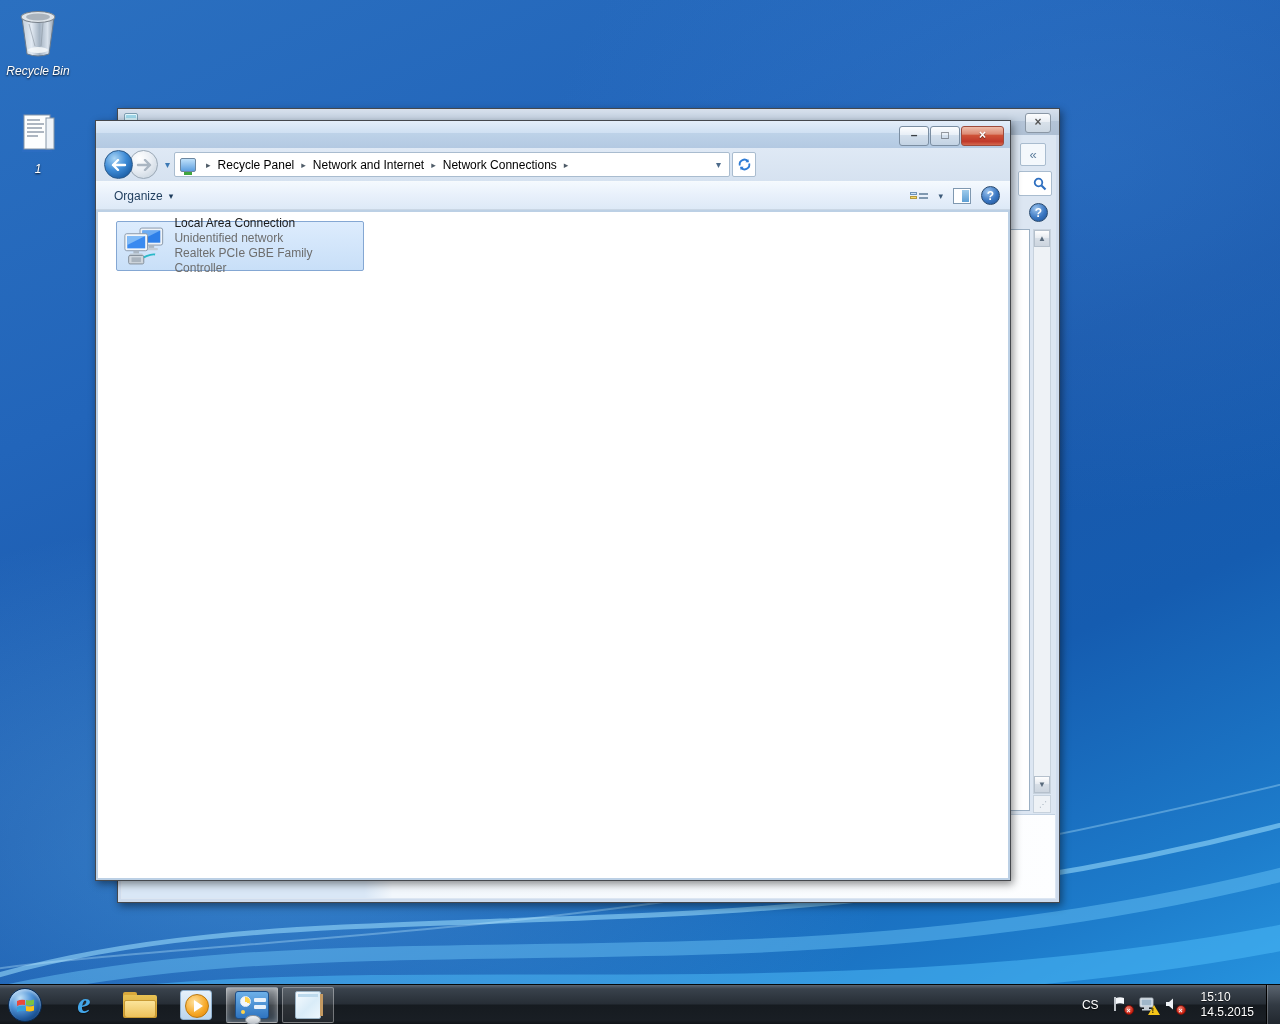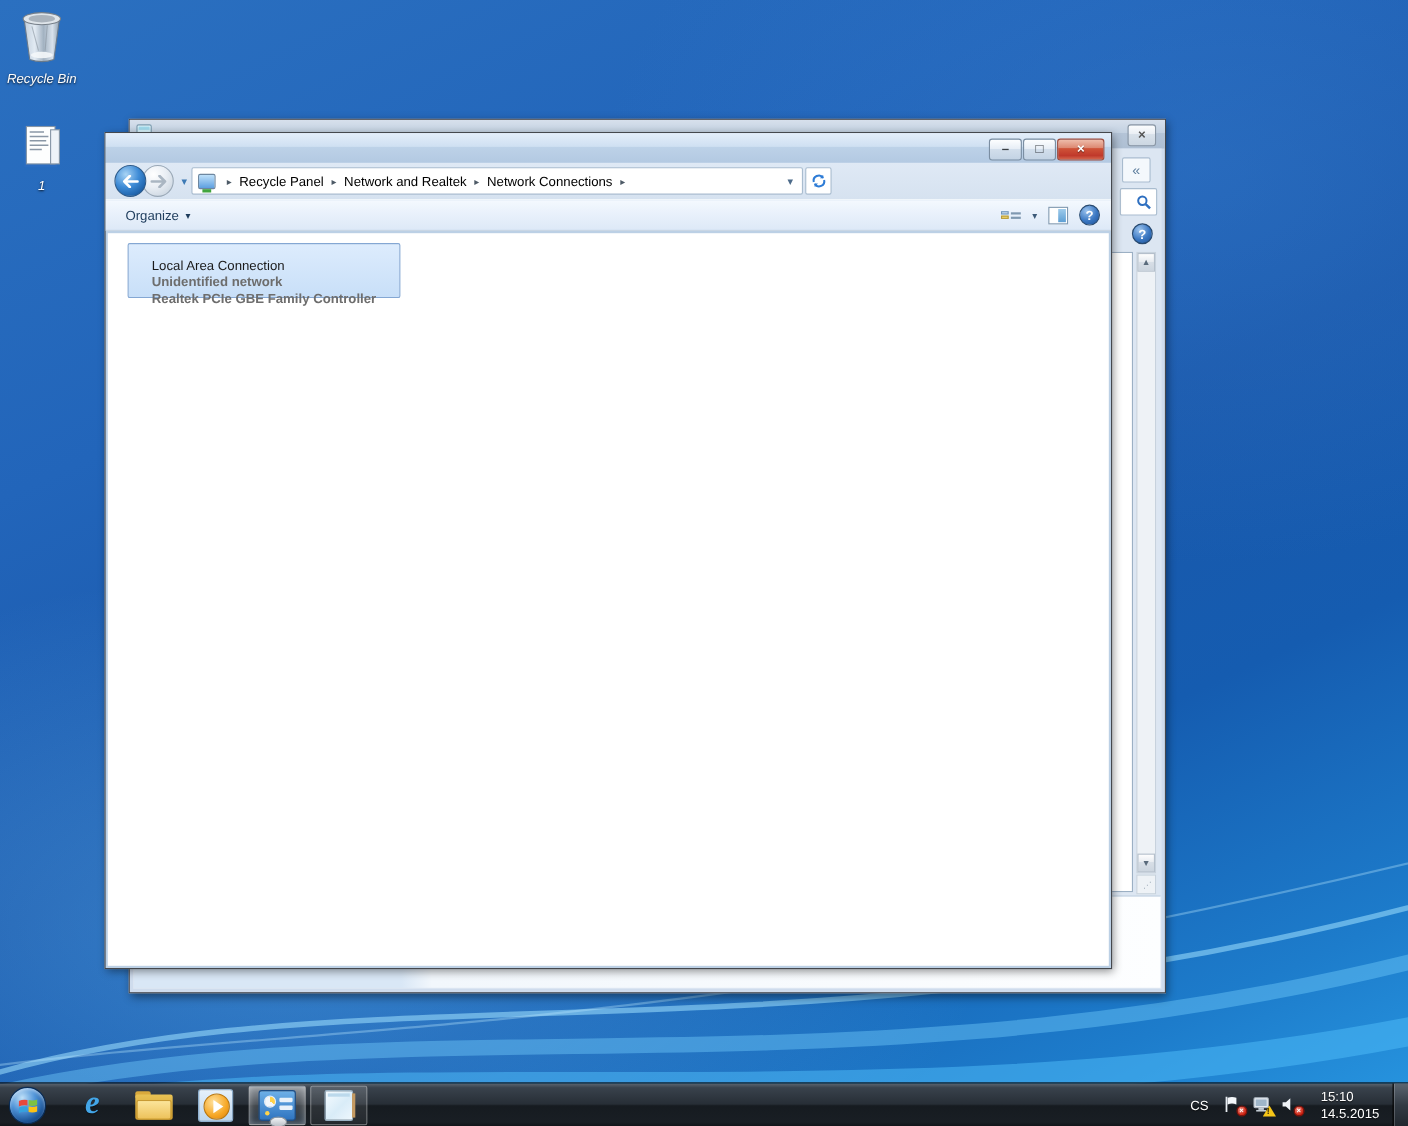--- a/index.html
+++ b/index.html
@@ -92,24 +92,24 @@
   .vi-sq2 { background:#f5d76e; border:1px solid #b59a3c; }
   .views-chv { font-size:9px; color:#3d5a78; }
   .pane-icon { width:18px; height:16px; border:1px solid #7f98b0; background:#fff; position:relative; }
   .pane-icon::after { content:""; position:absolute; right:1px; top:1px; bottom:1px; width:7px; background:linear-gradient(#9ecbeb,#5e9fd4); }
   .helpbtn { width:19px; height:19px; border-radius:50%; color:#fff; font-weight:bold; font-size:12px; text-align:center; line-height:18px;
     background:radial-gradient(circle at 35% 28%, #9cc4ee, #3a77c2 55%, #1d4f93); border:1px solid #27496f; }
 
   .content { position:absolute; left:2px; right:2px; top:91px; bottom:2px; background:#fff; }
 
   .conn-item { position:absolute; left:18px; top:9px; width:248px; height:50px; border:1px solid #84a7d3; border-radius:2px;
-    background:linear-gradient(#ddecfd,#c8dff8); display:flex; align-items:center; padding:4px 6px; gap:8px;flex-direction:column; }
+    background:linear-gradient(#ddecfd,#c8dff8); display:flex; align-items:center; padding:4px 6px; gap:8px; }
   .conn-text { line-height:15px; }
   .conn-title { color:#1a1a1a; }
-  .conn-sub { color:#6d6d6d;font-weight:bold; }
+  .conn-sub { color:#6d6d6d; }
 
   
   .taskbar { position:absolute; left:0; bottom:0; width:1280px; height:40px; z-index:10;
     background:linear-gradient(#5a646f, #39424c 10%, #272e36 48%, #161b20 52%, #191e24 90%, #101418);
     border-top:1px solid #060809; display:flex; align-items:center; }
   .startorb { width:34px; height:34px; border-radius:50%; margin:0 14px 0 8px; position:relative; flex:none;
     background:radial-gradient(circle at 35% 28%, #bfe0f8, #4e93d8 38%, #1c5496 70%, #0d3264 95%); border:1px solid #0a2c55;
     box-shadow:inset 0 2px 3px rgba(255,255,255,.5); }
   .orbflag { position:absolute; left:8px; top:9px; width:17px; height:15px; }
   .tbicon { width:40px; height:36px; margin:0 8px; display:flex; align-items:center; justify-content:center; flex:none; }
@@ -242,21 +242,21 @@
           <path d="M9 1 L14 6 L9 11 M2 6 L14 6" stroke="#aab6c2" stroke-width="2.4" fill="none" stroke-linecap="round" stroke-linejoin="round"></path>
         </svg>
       </div>
       <span class="nav-chevron">▾</span>
 
       <div class="addressbar">
         <span class="addr-icon"></span>
         <span class="crumb-sep">▸</span>
         <span class="crumb">Recycle Panel</span>
         <span class="crumb-sep">▸</span>
-        <span class="crumb">Network and Realtek</span>
+        <span class="crumb">Network and Internet</span>
         <span class="crumb-sep">▸</span>
         <span class="crumb">Network Connections</span>
         <span class="crumb-sep">▸</span>
         <span class="addr-drop">▾</span>
       </div>
 
       <div class="refreshbtn">
         <svg width="15" height="15" viewBox="0 0 16 16">
           <path d="M3 9 A5 5 0 0 1 12 5" stroke="#2e7cd6" stroke-width="2" fill="none"></path>
           <path d="M13 7 A5 5 0 0 1 4 11" stroke="#2e7cd6" stroke-width="2" fill="none"></path>

